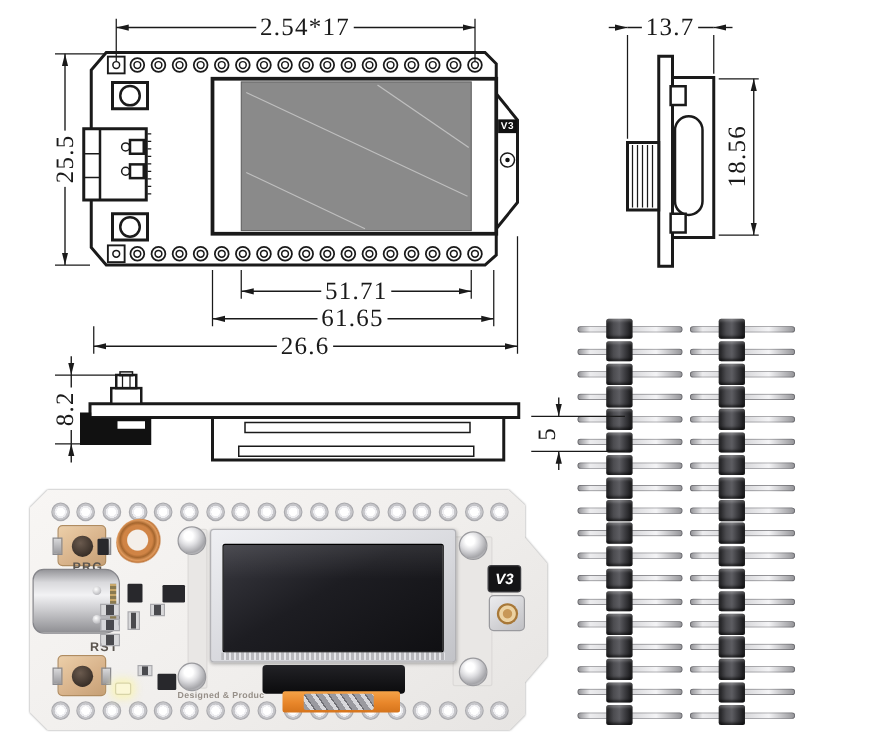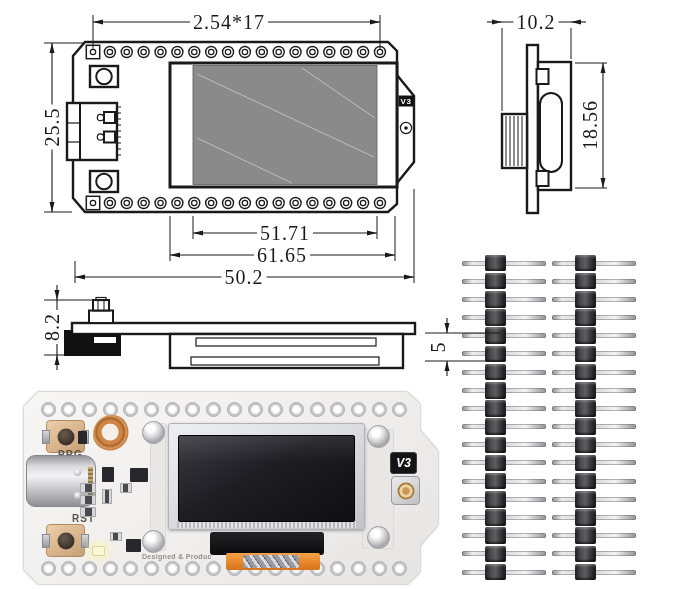--- a/index.html
+++ b/index.html
@@ -251,26 +251,26 @@
         <path class="ext" d="M44,300 H92 M44,355 H64 M425,333 H500 M425,361 H500"></path>
         <line class="dim" x1="57" y1="300" x2="57" y2="355"></line>
         <line class="dim" x1="57" y1="285" x2="57" y2="300" marker-end="url(#arr)"></line>
         <line class="dim" x1="57" y1="370" x2="57" y2="355" marker-end="url(#arr)"></line>
         <line class="dim" x1="447" y1="318" x2="447" y2="333" marker-end="url(#arr)"></line>
         <line class="dim" x1="447" y1="376" x2="447" y2="361" marker-end="url(#arr)"></line>
       </g>
     </g>
   </svg>
 
-  <div class="lbl" style="left:229px;top:22px;">2.54*17</div>
+  <div class="lbl" style="left:244px;top:22px;">2.54*17</div>
   <div class="lbl rot" style="left:52px;top:127px;">25.5</div>
   <div class="lbl" style="left:285px;top:233px;">51.71</div>
   <div class="lbl" style="left:282px;top:255px;">61.65</div>
-  <div class="lbl" style="left:244px;top:277px;">50.2</div>
-  <div class="lbl" style="left:536px;top:22px;">10.2</div>
+  <div class="lbl" style="left:244px;top:277px;">26.6</div>
+  <div class="lbl" style="left:536px;top:22px;">13.7</div>
   <div class="lbl rot" style="left:590px;top:125px;">18.56</div>
   <div class="lbl rot" style="left:52px;top:327px;">8.2</div>
   <div class="lbl rot" style="left:438px;top:347px;">5</div>
   <div class="v3draw" style="left:406px;top:101px;">V3</div>
 
   <div id="photo">
     <div id="pcb">
       <div class="shield" style="left:128px;top:32px;width:14px;height:126px;"></div>
       <div class="shield" style="left:340px;top:38px;width:30px;height:118px;"></div>
       <div id="ph">

